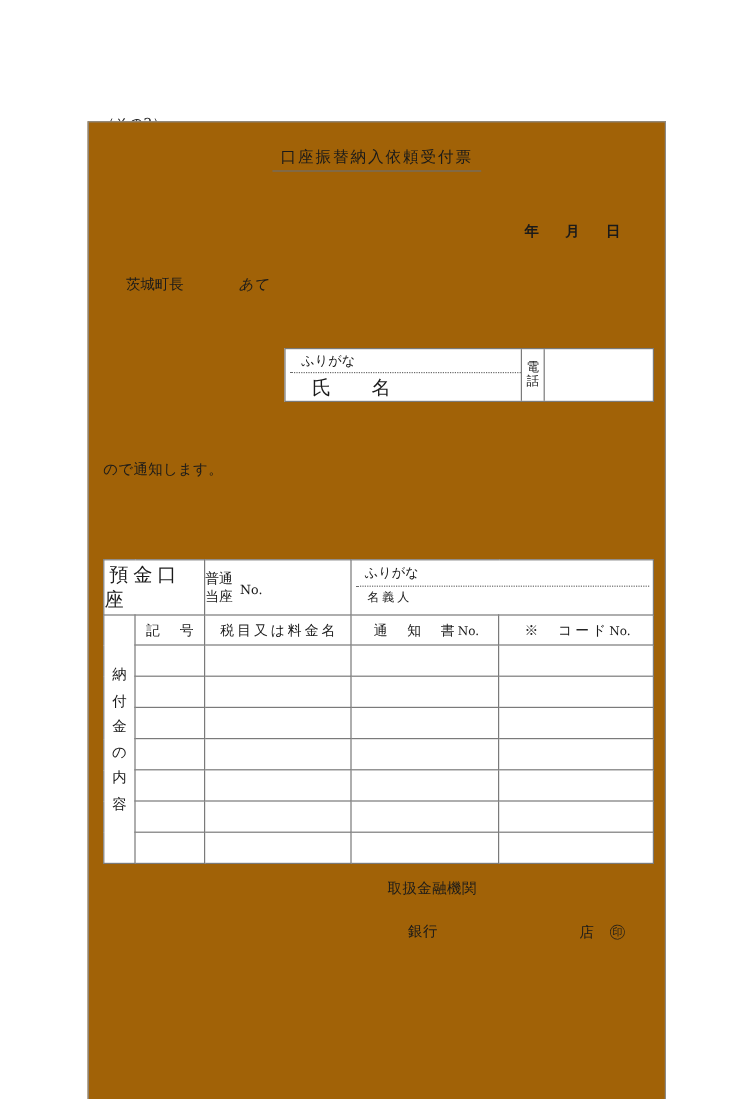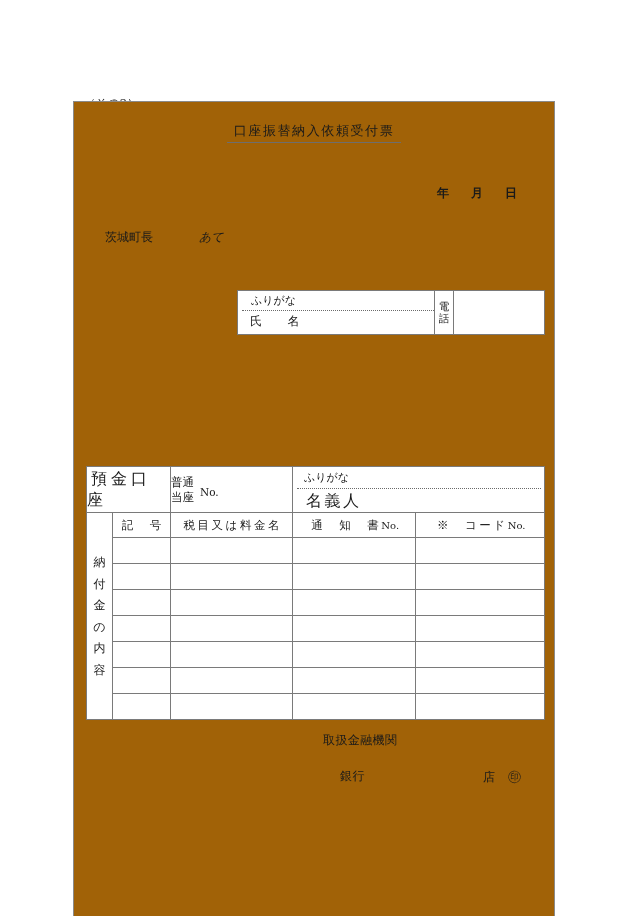--- a/index.html
+++ b/index.html
@@ -132,23 +132,23 @@
   }
   .ab-dotted {
     position: absolute;
     left: 4px;
     right: 0;
     top: 19px;
     border-top: 1px dotted #6a6a6a;
   }
   .ab-name {
     position: absolute;
-    left: 12px;
+    left: 22px;
     top: 22px;
-    font-size: 12px;
+    font-size: 16px;
     letter-spacing: 0.5px;
     white-space: nowrap;
   }
   .ab-tel {
     flex: 0 0 19px;
     box-sizing: border-box;
     border-right: 1px solid #7a7a7a;
     font-size: 10.5px;
     line-height: 1.05;
     display: flex;
@@ -232,21 +232,21 @@
     position: absolute;
     left: 4px;
     right: 3px;
     top: 21px;
     border-top: 1px dotted #6a6a6a;
   }
   .holder-name {
     position: absolute;
     left: 13px;
     top: 24px;
-    font-size: 16px;
+    font-size: 10px;
     letter-spacing: 2.5px;
     white-space: nowrap;
   }
 
   .vert-label {
     width: 26px;
     text-align: center;
     vertical-align: middle;
     font-size: 12px;
     line-height: 1;
@@ -336,20 +336,21 @@
         </div>
         <div class="ab-tel">
           <span>電</span>
           <span>話</span>
         </div>
         <div class="ab-tel-val"></div>
       </div>
     </div>
 
     <div class="body-text">
+      <div>ので通知します。</div>
     </div>
 
     <table class="main-table">
       <colgroup>
         <col style="width:26px">
         <col style="width:58px">
         <col style="width:122px">
         <col style="width:123px">
         <col style="width:129px">
       </colgroup>

